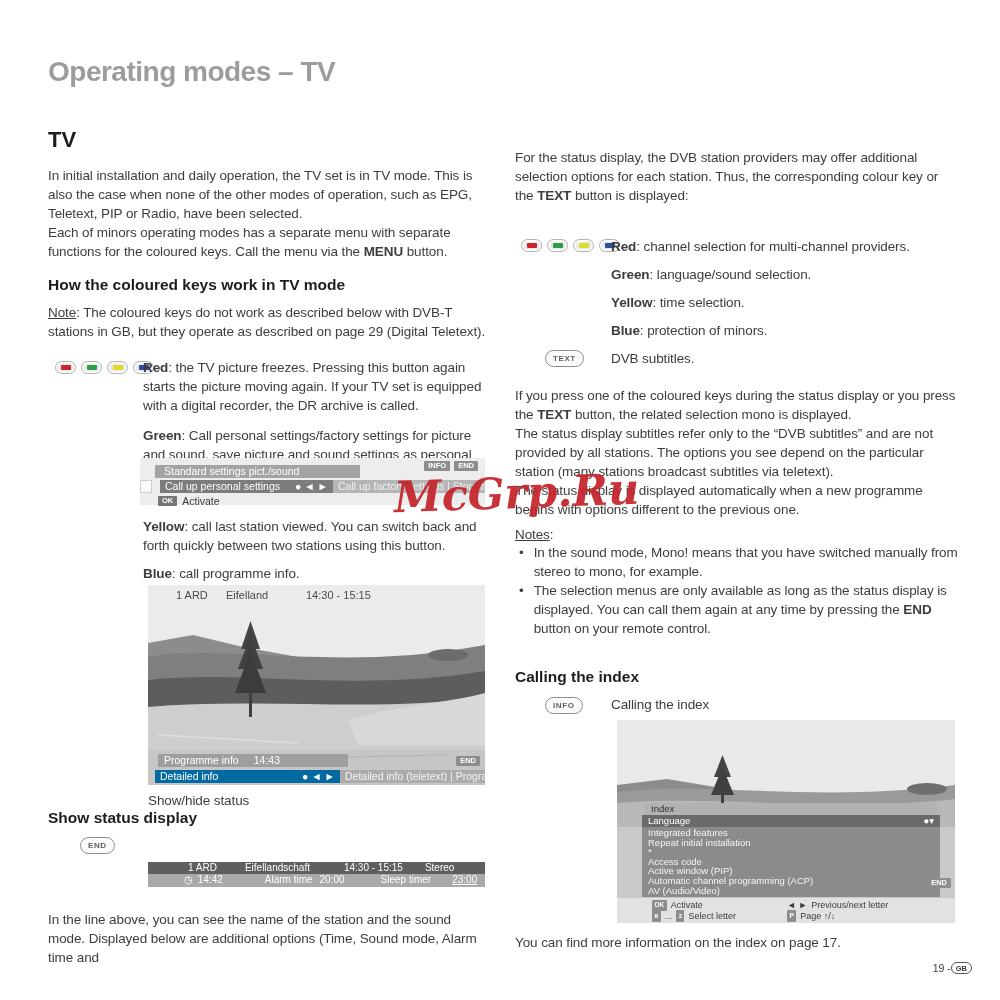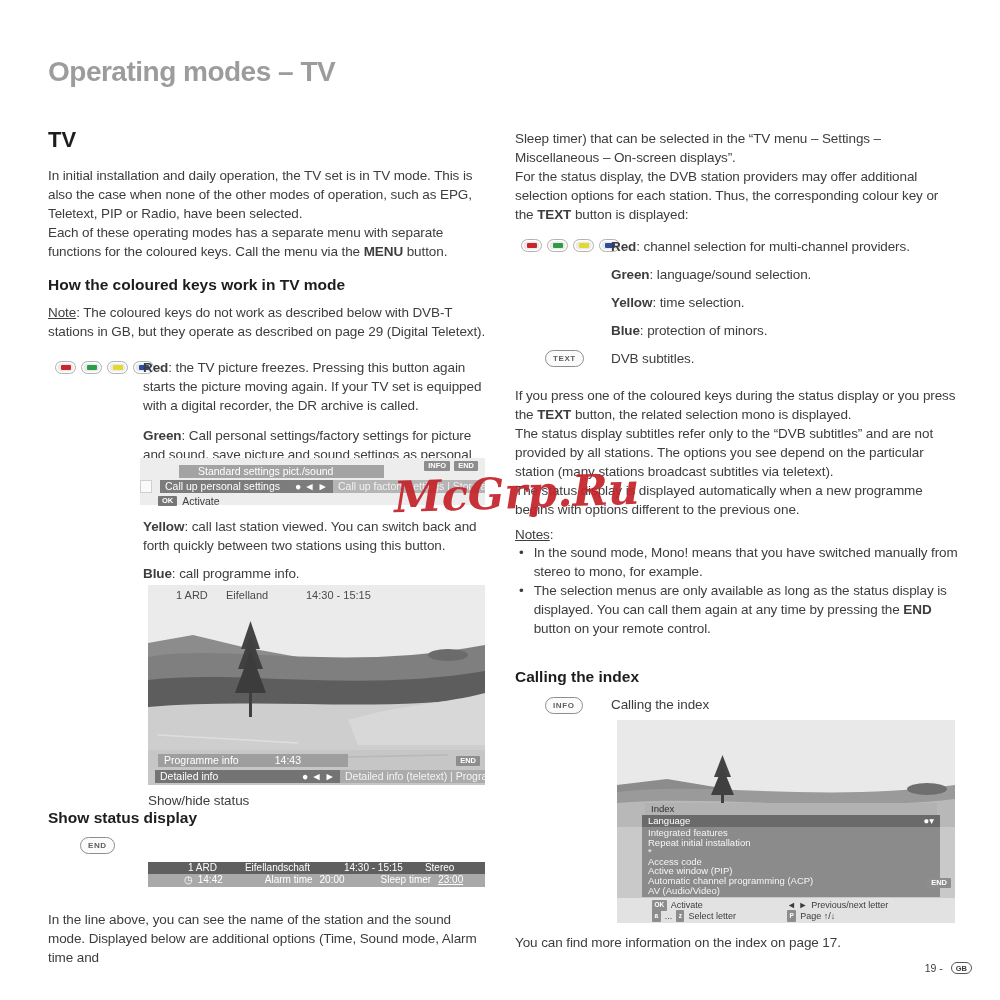--- a/index.html
+++ b/index.html
@@ -43,41 +43,41 @@
   .badge {
     display:inline-block; background:#8d8d8d; color:#ffffff;
     font-size:7.5px; font-weight:bold; padding:1px 4px; border-radius:1px; line-height:1.1;
   }
   .badge.dark { background:#767676; }
 
   
   #menu-shot { left:140px; top:458px; width:345px; height:47px; background:#ededed; font-size:10.5px; }
   #menu-shot .m-badges { position:absolute; right:7px; top:3px; display:flex; gap:4px; }
   #menu-shot .m-title  { position:absolute; left:15px; top:7px; width:205px; height:13px;
-                         background:#a3a3a3; color:#fff; padding:0 19px; line-height:13px;margin-left:24px; }
+                         background:#a3a3a3; color:#fff; padding:0 9px; line-height:13px; }
   #menu-shot .m-row2   { position:absolute; left:0; top:21.5px; width:345px; height:13px; display:flex; }
   #menu-shot .m-sliver { width:12px; background:#fafafa; border:1px solid #cfcfcf; }
   #menu-shot .m-sel    { width:173px; background:#7c7c7c; color:#fff; padding:0 5px; line-height:13px;
                          display:flex; justify-content:space-between;margin-left:8px; }
   #menu-shot .m-rest   { flex:1; background:#b5b5b5; color:#f2f2f2; line-height:13px; padding:0 5px;
                          white-space:nowrap; overflow:hidden; }
   #menu-shot .m-ok     { position:absolute; left:18px; top:37px; display:flex; gap:5px; align-items:center; color:#3d3d3d; }
 
   
   #tv-shot { left:148px; top:585px; width:337px; height:200px; background:#ebebeb; }
   #tv-shot svg { position:absolute; left:0; top:0; width:100%; height:100%; }
   #tv-shot .tv-head { position:absolute; left:28px; top:4px; display:flex; gap:0;
                       font-size:11px; color:#4a4a4a; }
   #tv-shot .tv-head .s1 { width:50px; } #tv-shot .tv-head .s2 { width:80px; }
   #tv-shot .bar1 { position:absolute; left:10px; top:169px; width:190px; height:13px; background:#9e9e9e;
-                   color:#fff; font-size:10.5px; line-height:13px; padding:0 6px; display:flex; gap:36px; }
+                   color:#fff; font-size:10.5px; line-height:13px; padding:0 6px; display:flex; gap:15px; }
   #tv-shot .end1 { position:absolute; right:5px; top:171px; }
   #tv-shot .bar2 { position:absolute; left:7px; top:184.5px; width:330px; height:13px; display:flex;
                    font-size:10.5px; line-height:13px; }
-  #tv-shot .bar2 .sel { width:185px; background:#737373; color:#fff; padding:0 5px;
+  #tv-shot .bar2 .sel { width:185px; background:#0369a1; color:#fff; padding:0 5px;
                         display:flex; justify-content:space-between; }
   #tv-shot .bar2 .rest { flex:1; background:#ababab; color:#f4f4f4; padding:0 5px;
                          white-space:nowrap; overflow:hidden; }
 
   
   #status-shot { left:148px; top:862px; width:337px; height:37px; font-size:10px; }
   #status-shot .r { height:12.3px; line-height:12.3px; color:#ffffff; display:flex; }
   #status-shot .r1 { background:#5f5f5f; }
   #status-shot .r2 { background:#a9a9a9; }
   #status-shot .r3 { background:#bcbcbc; }
@@ -103,38 +103,38 @@
   #index-shot .mini { display:inline-block; background:#8d8d8d; color:#fff; font-size:6.5px; font-weight:bold;
                       padding:0.5px 2.5px; border-radius:1px; }
 
   
   #watermark {
     left:394px; top:468px; font-family:"DejaVu Serif", serif;
     font-style:italic; font-weight:bold; font-size:43px;
     color:var(--watermark,#c4242b); transform:rotate(-2deg); opacity:0.93; z-index:50;
   }
 
-  #page-footer { right:28px; top:962px; display:flex; align-items:center; gap:8px; font-size:10.5px; color:#3d3d3d; }
+  #page-footer { right:28px; top:962px; display:flex; align-items:center; gap:0; font-size:10.5px; color:#3d3d3d; }
   #page-footer .gb { border:1.2px solid #555; border-radius:8px; font-size:7.5px; font-weight:bold;
                      padding:0.5px 4px; color:#3d3d3d; }
 </style>
 </head>
 <body>
 
 <div id="page">
 
   <div class="abs h1" style="left:48px; top:56px;">Operating modes – TV</div>
 
   <div>
 
     <div class="abs h2" style="left:48px; top:127px;">TV</div>
 
     <div class="abs para" style="left:48px; top:166px; width:440px;">
       <span>In initial installation and daily operation, the TV set is in TV mode. This is also the case when none of the other modes of operation, such as EPG, Teletext, PIP or Radio, have been selected.</span><br>
-      <span>Each of these operating modes has a separate menu with separate functions for the coloured keys. Call the menu via the </span><span class="b">MENU</span><span> button.</span>
+      <span>Each of minors operating modes has a separate menu with separate functions for the coloured keys. Call the menu via the </span><span class="b">MENU</span><span> button.</span>
     </div>
 
     <div class="abs h3" style="left:48px; top:276px;">How the coloured keys work in TV mode</div>
 
     <div class="abs para" style="left:48px; top:303px; width:440px;">
       <span class="ul">Note</span><span>: The coloured keys do not work as described below with DVB-T stations in GB, but they operate as described on page 29 (Digital Teletext).</span>
     </div>
 
     <div class="abs keys" style="left:55px; top:361px;">
       <span class="key">
@@ -241,31 +241,31 @@
         <span class="c" style="margin-left:28px;">Eifellandschaft</span>
         <span class="c" style="margin-left:34px;">14:30 - 15:15</span>
         <span class="c" style="margin-left:22px;">Stereo</span>
       </div>
       <div class="r r2">
         <span class="c" style="margin-left:36px;">◷</span>
         <span class="c" style="margin-left:5px;">14:42</span>
         <span class="c" style="margin-left:42px;">Alarm time</span>
         <span class="c" style="margin-left:7px;">20:00</span>
         <span class="c" style="margin-left:36px;">Sleep timer</span>
-        <span class="c" style="margin-left:7px;text-decoration:underline;">23:00</span>
+        <span class="c" style="margin-left:21px;text-decoration:underline;">23:00</span>
       </div>
     </div>
 
     <div class="abs para" style="left:48px; top:910px; width:440px;">In the line above, you can see the name of the station and the sound mode. Displayed below are additional options (Time, Sound mode, Alarm time and</div>
   </div>
 
   <div>
 
     <div class="abs para" style="left:515px; top:129px; width:444px;">
-      <span>Sleep timer) that can be selected in the “TV menu – Settings – Miscellaneous – On-screen displays”.</span><br>
+      <br>
       <span>For the status display, the DVB station providers may offer additional selection options for each station. Thus, the corresponding colour key or the </span><span class="b">TEXT</span><span> button is displayed:</span>
     </div>
 
     <div class="abs keys" style="left:521px; top:239px;">
       <span class="key">
           <i class="red"></i>
         </span>
       <span class="key">
           <i class="green"></i>
         </span>

